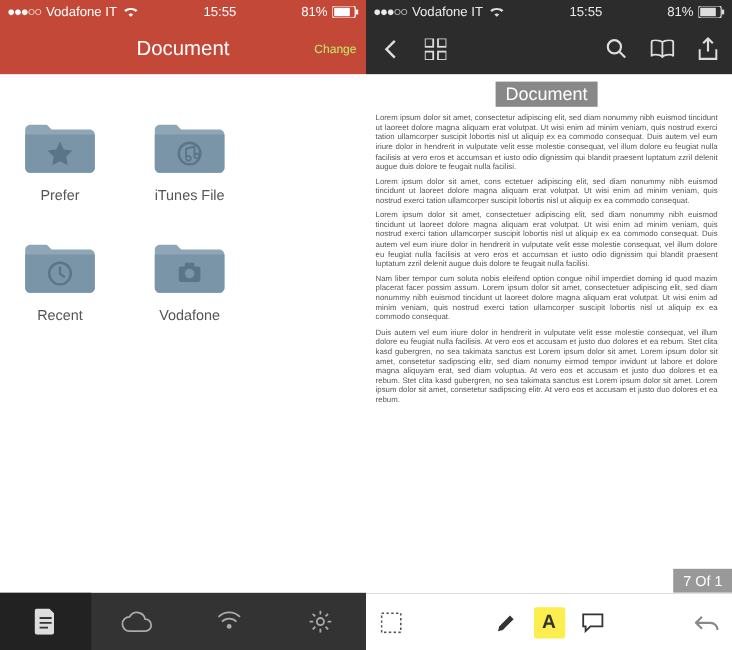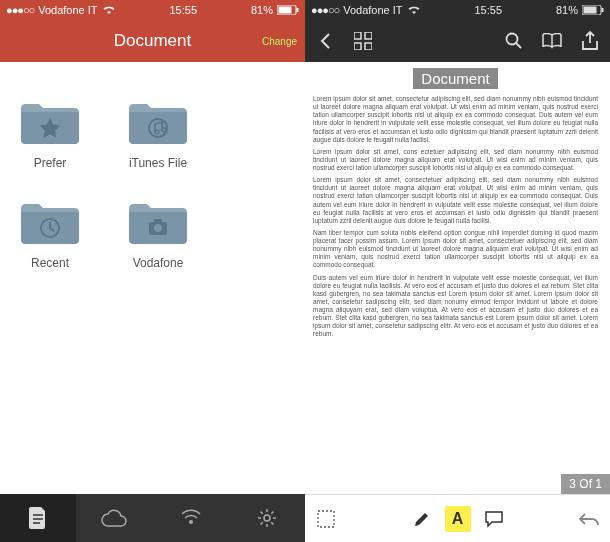--- a/index.html
+++ b/index.html
@@ -209,21 +209,21 @@
     <div class="doc-title-wrap">
       <span class="doc-title">Document</span>
     </div>
     <div class="doc-body">
         <p>Lorem ipsum dolor sit amet, consectetur adipiscing elit, sed diam nonummy nibh euismod tincidunt ut laoreet dolore magna aliquam erat volutpat. Ut wisi enim ad minim veniam, quis nostrud exerci tation ullamcorper suscipit lobortis nisl ut aliquip ex ea commodo consequat. Duis autem vel eum iriure dolor in hendrerit in vulputate velit esse molestie consequat, vel illum dolore eu feugiat nulla facilisis at vero eros et accumsan et iusto odio dignissim qui blandit praesent luptatum zzril delenit augue duis dolore te feugait nulla facilisi.</p>
         <p>Lorem ipsum dolor sit amet, cons ectetuer adipiscing elit, sed diam nonummy nibh euismod tincidunt ut laoreet dolore magna aliquam erat volutpat. Ut wisi enim ad minim veniam, quis nostrud exerci tation ullamcorper suscipit lobortis nisl ut aliquip ex ea commodo consequat.</p>
         <p>Lorem ipsum dolor sit amet, consectetuer adipiscing elit, sed diam nonummy nibh euismod tincidunt ut laoreet dolore magna aliquam erat volutpat. Ut wisi enim ad minim veniam, quis nostrud exerci tation ullamcorper suscipit lobortis nisl ut aliquip ex ea commodo consequat. Duis autem vel eum iriure dolor in hendrerit in vulputate velit esse molestie consequat, vel illum dolore eu feugiat nulla facilisis at vero eros et accumsan et iusto odio dignissim qui blandit praesent luptatum zzril delenit augue duis dolore te feugait nulla facilisi.</p>
         <p>Nam liber tempor cum soluta nobis eleifend option congue nihil imperdiet doming id quod mazim placerat facer possim assum. Lorem ipsum dolor sit amet, consectetuer adipiscing elit, sed diam nonummy nibh euismod tincidunt ut laoreet dolore magna aliquam erat volutpat. Ut wisi enim ad minim veniam, quis nostrud exerci tation ullamcorper suscipit lobortis nisl ut aliquip ex ea commodo consequat.</p>
         <p>Duis autem vel eum iriure dolor in hendrerit in vulputate velit esse molestie consequat, vel illum dolore eu feugiat nulla facilisis. At vero eos et accusam et justo duo dolores et ea rebum. Stet clita kasd gubergren, no sea takimata sanctus est Lorem ipsum dolor sit amet. Lorem ipsum dolor sit amet, consetetur sadipscing elitr, sed diam nonumy eirmod tempor invidunt ut labore et dolore magna aliquyam erat, sed diam voluptua. At vero eos et accusam et justo duo dolores et ea rebum. Stet clita kasd gubergren, no sea takimata sanctus est Lorem ipsum dolor sit amet. Lorem ipsum dolor sit amet, consetetur sadipscing elitr. At vero eos et accusam et justo duo dolores et ea rebum.</p>
       </div>
-    <div class="page-badge">3 Of 1</div>
+    <div class="page-badge">7 Of 1</div>
   </div>
 
   <div class="toolbar">
     <div class="tool">
       <svg width="18" height="18" viewBox="0 0 18 18">
           <rect x="1" y="1" width="16" height="16" fill="none" stroke="#555" stroke-width="1.3" stroke-dasharray="2 2"></rect>
         </svg>
     </div>
     <div class="spacer"></div>
     <div class="tool">

